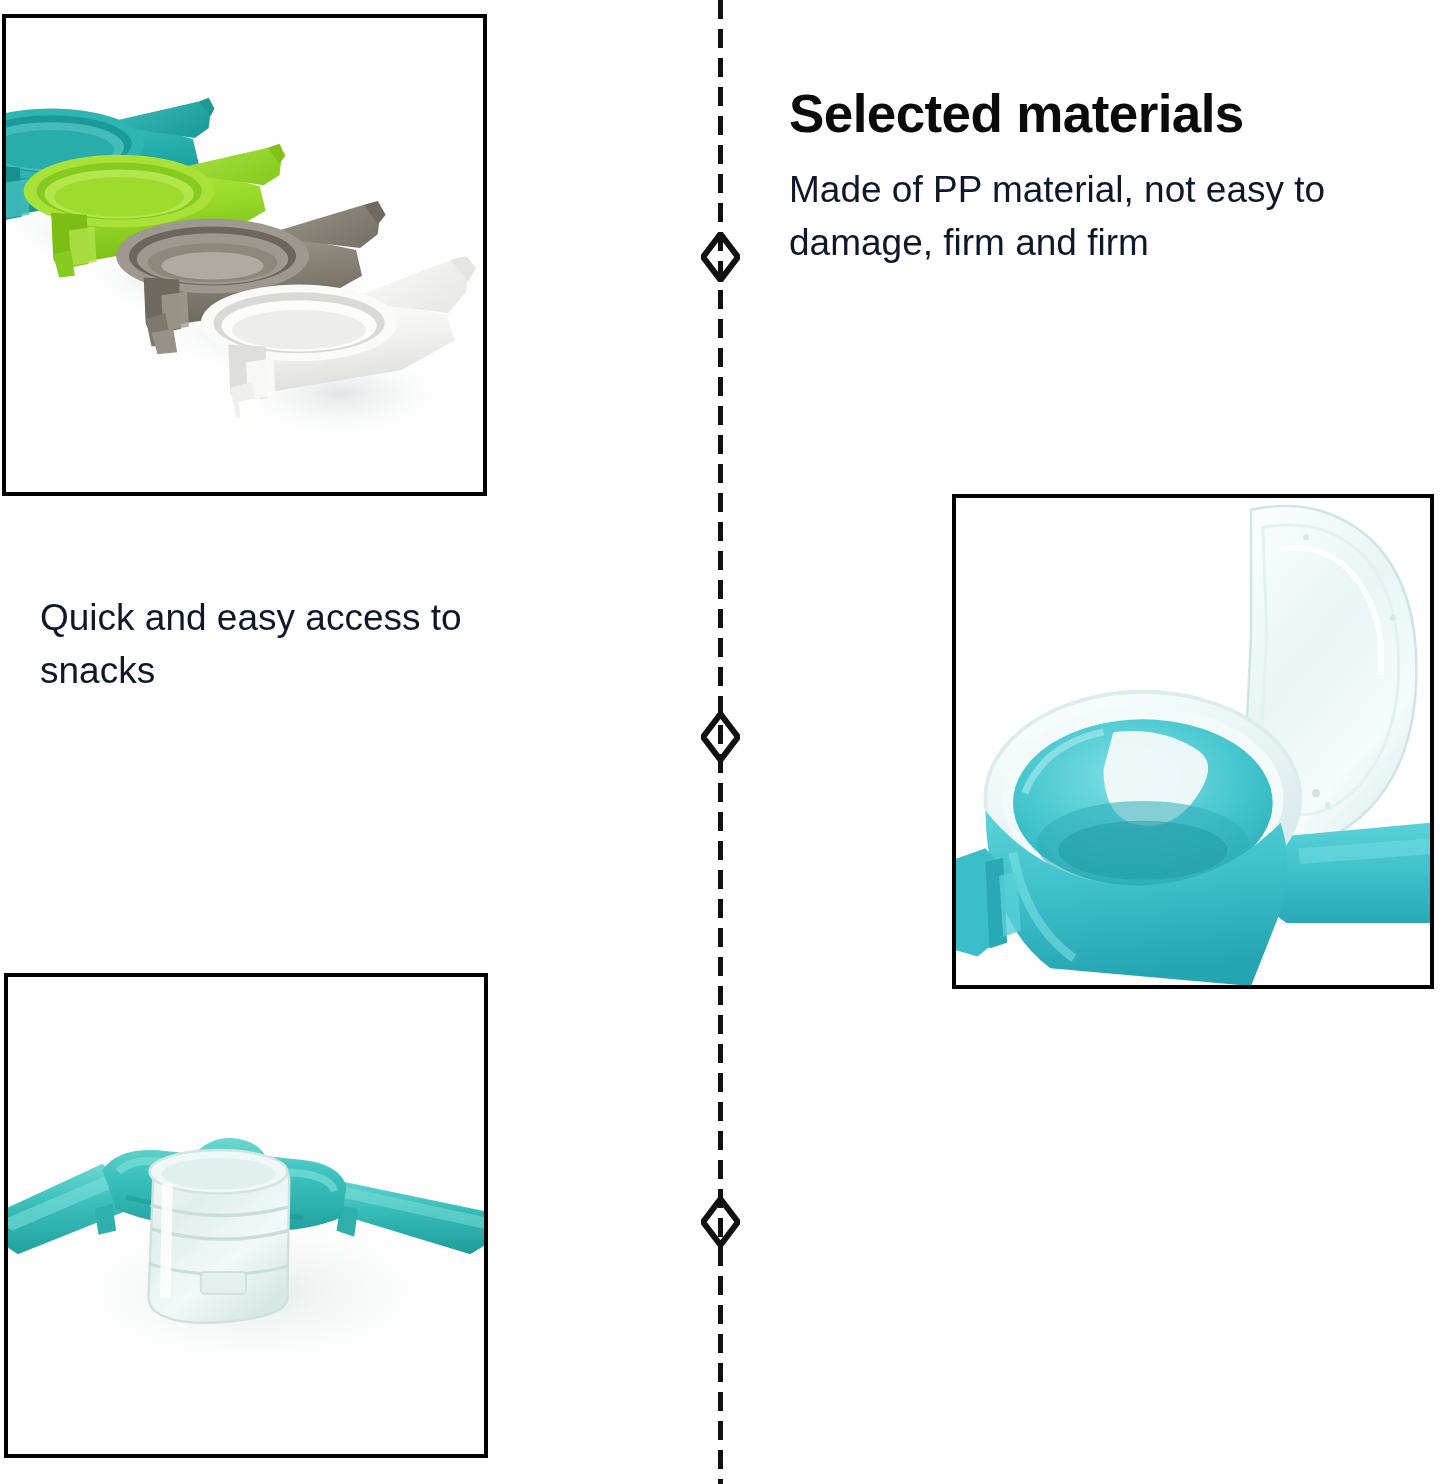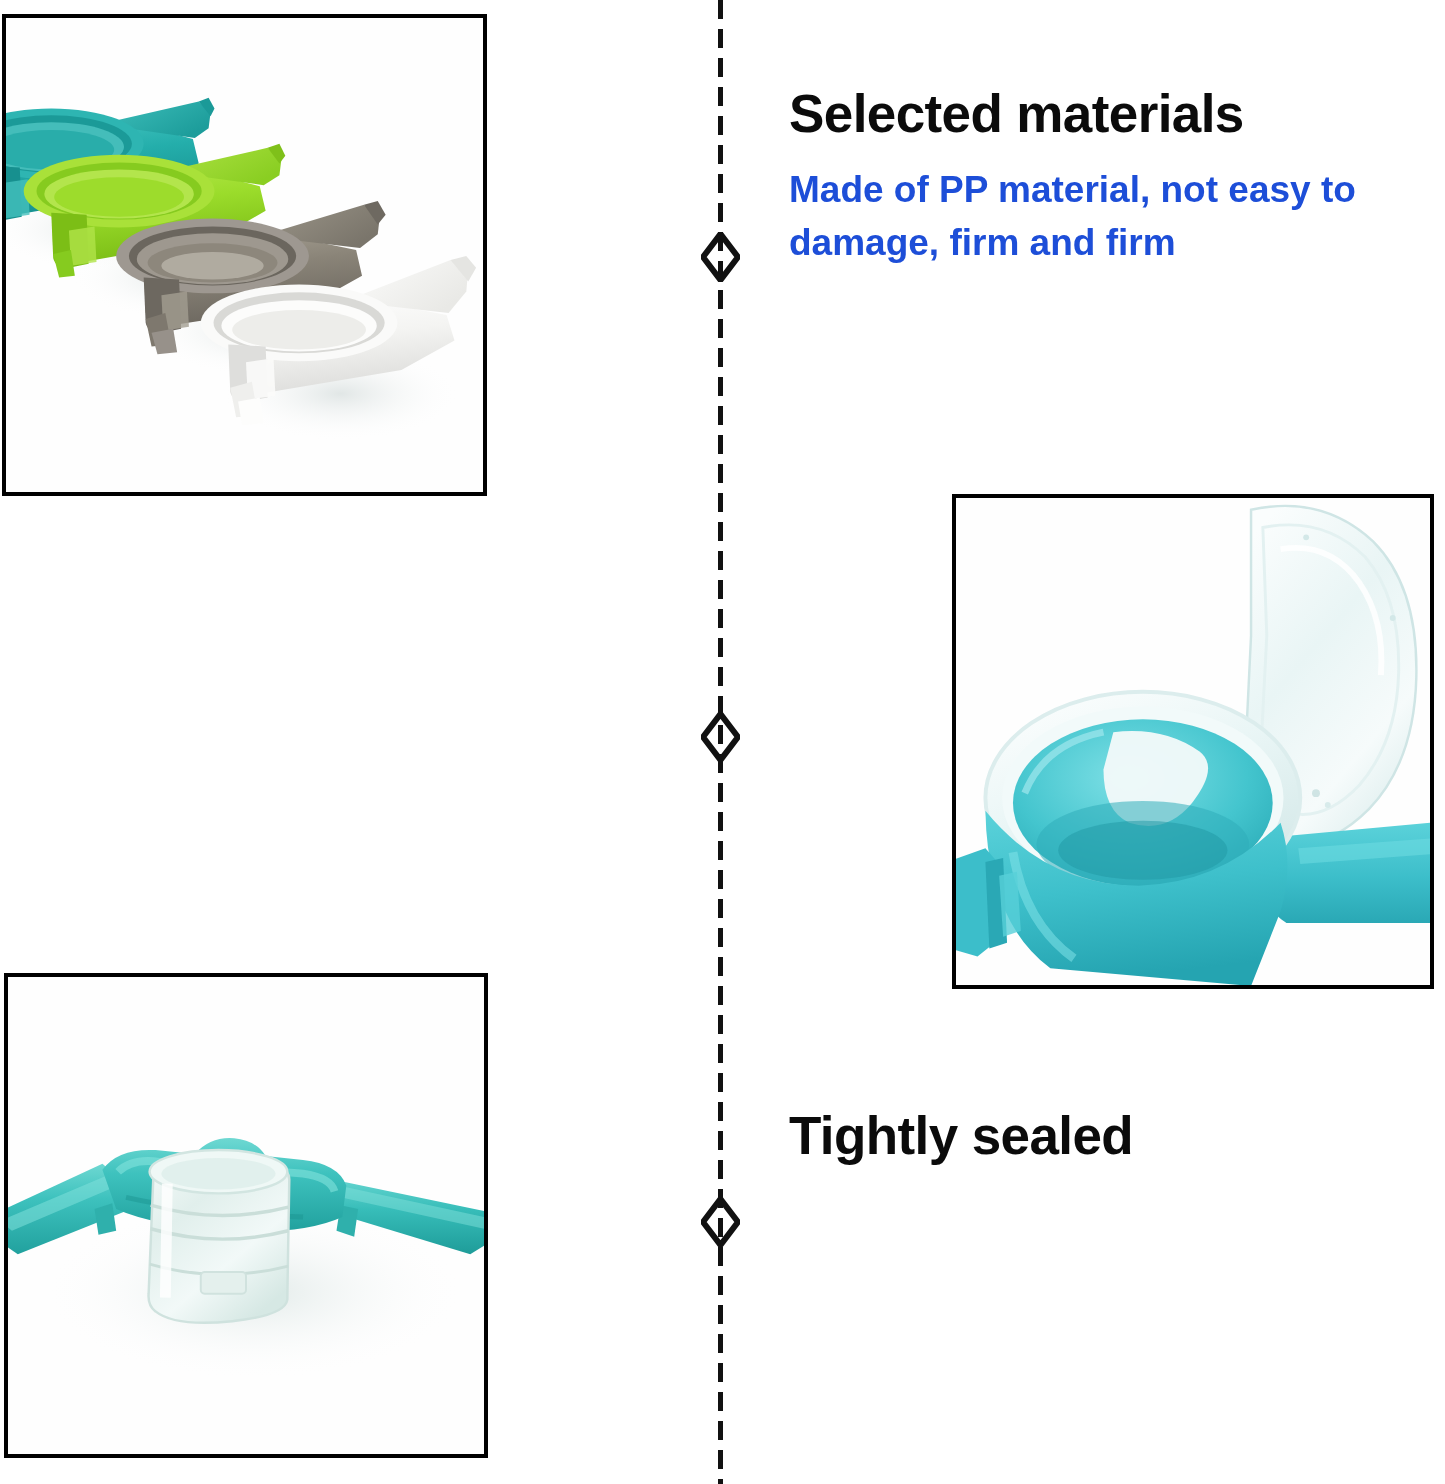--- a/index.html
+++ b/index.html
@@ -70,22 +70,22 @@
     font-size: 53px;
     font-weight: 700;
     color: #0b0b0b;
     letter-spacing: -0.6px;
     line-height: 1.06;
     margin: 0 0 22px 0;
     white-space: nowrap;
   }
   .feature-desc {
     font-size: 37px;
-    font-weight: 700;
-    color: #1d4ed8;
+    font-weight: 400;
+    color: #0f172a;
     line-height: 1.42;
     margin: 0;
   }
   #text-materials { left: 789px; top: 86px;   width: 620px; }
   #text-export    { left: 40px;  top: 592px;  width: 520px; }
   #text-sealed    { left: 789px; top: 1108px; width: 600px; }
 </style>
 </head>
 <body>
 
@@ -198,20 +198,21 @@
       </g>
     </svg>
   </div>
 
   <div class="text-block" id="text-materials">
     <h2 class="feature-title">Selected materials</h2>
     <p class="feature-desc">Made of PP material, not easy to damage, firm and firm</p>
   </div>
 
   <div class="text-block" id="text-export">
+    <p class="feature-desc">Quick and easy access to snacks</p>
   </div>
 
   <div class="photo-frame" id="photo-lid">
     <svg viewBox="0 0 482 495" preserveAspectRatio="xMidYMid slice">
       <defs>
         <linearGradient id="bodyTeal" x1="0" y1="0" x2="0.2" y2="1">
           <stop offset="0" stop-color="#5BD2DA"></stop>
           <stop offset="0.5" stop-color="#3EC0CB"></stop>
           <stop offset="1" stop-color="#25A4B1"></stop>
         </linearGradient>
@@ -344,21 +345,20 @@
         <path d="M144 292 Q214 312 285 294" fill="none" stroke="#CADED9" stroke-width="3"></path>
 
         <path d="M162 210 L160 326" fill="none" stroke="#FFFFFF" stroke-width="11" opacity="0.8"></path>
 
         <rect x="196" y="300" width="46" height="22" rx="4" fill="#E4F0ED" stroke="#D0E2DE" stroke-width="2"></rect>
       </g>
     </svg>
   </div>
 
   <div class="text-block" id="text-sealed">
-    <h2 class="feature-title">Tightly sealed</h2>
   </div>
 
   <div class="spine">
     <div class="spine-line"></div>
 
     <div class="node" style="top:232px;">
       <svg viewBox="0 0 39 50" width="39" height="50">
         <polygon points="19.5,2 37,25 19.5,48 2,25" fill="none" stroke="#111111" stroke-width="6" stroke-linejoin="miter"></polygon>
       </svg>
     </div>

